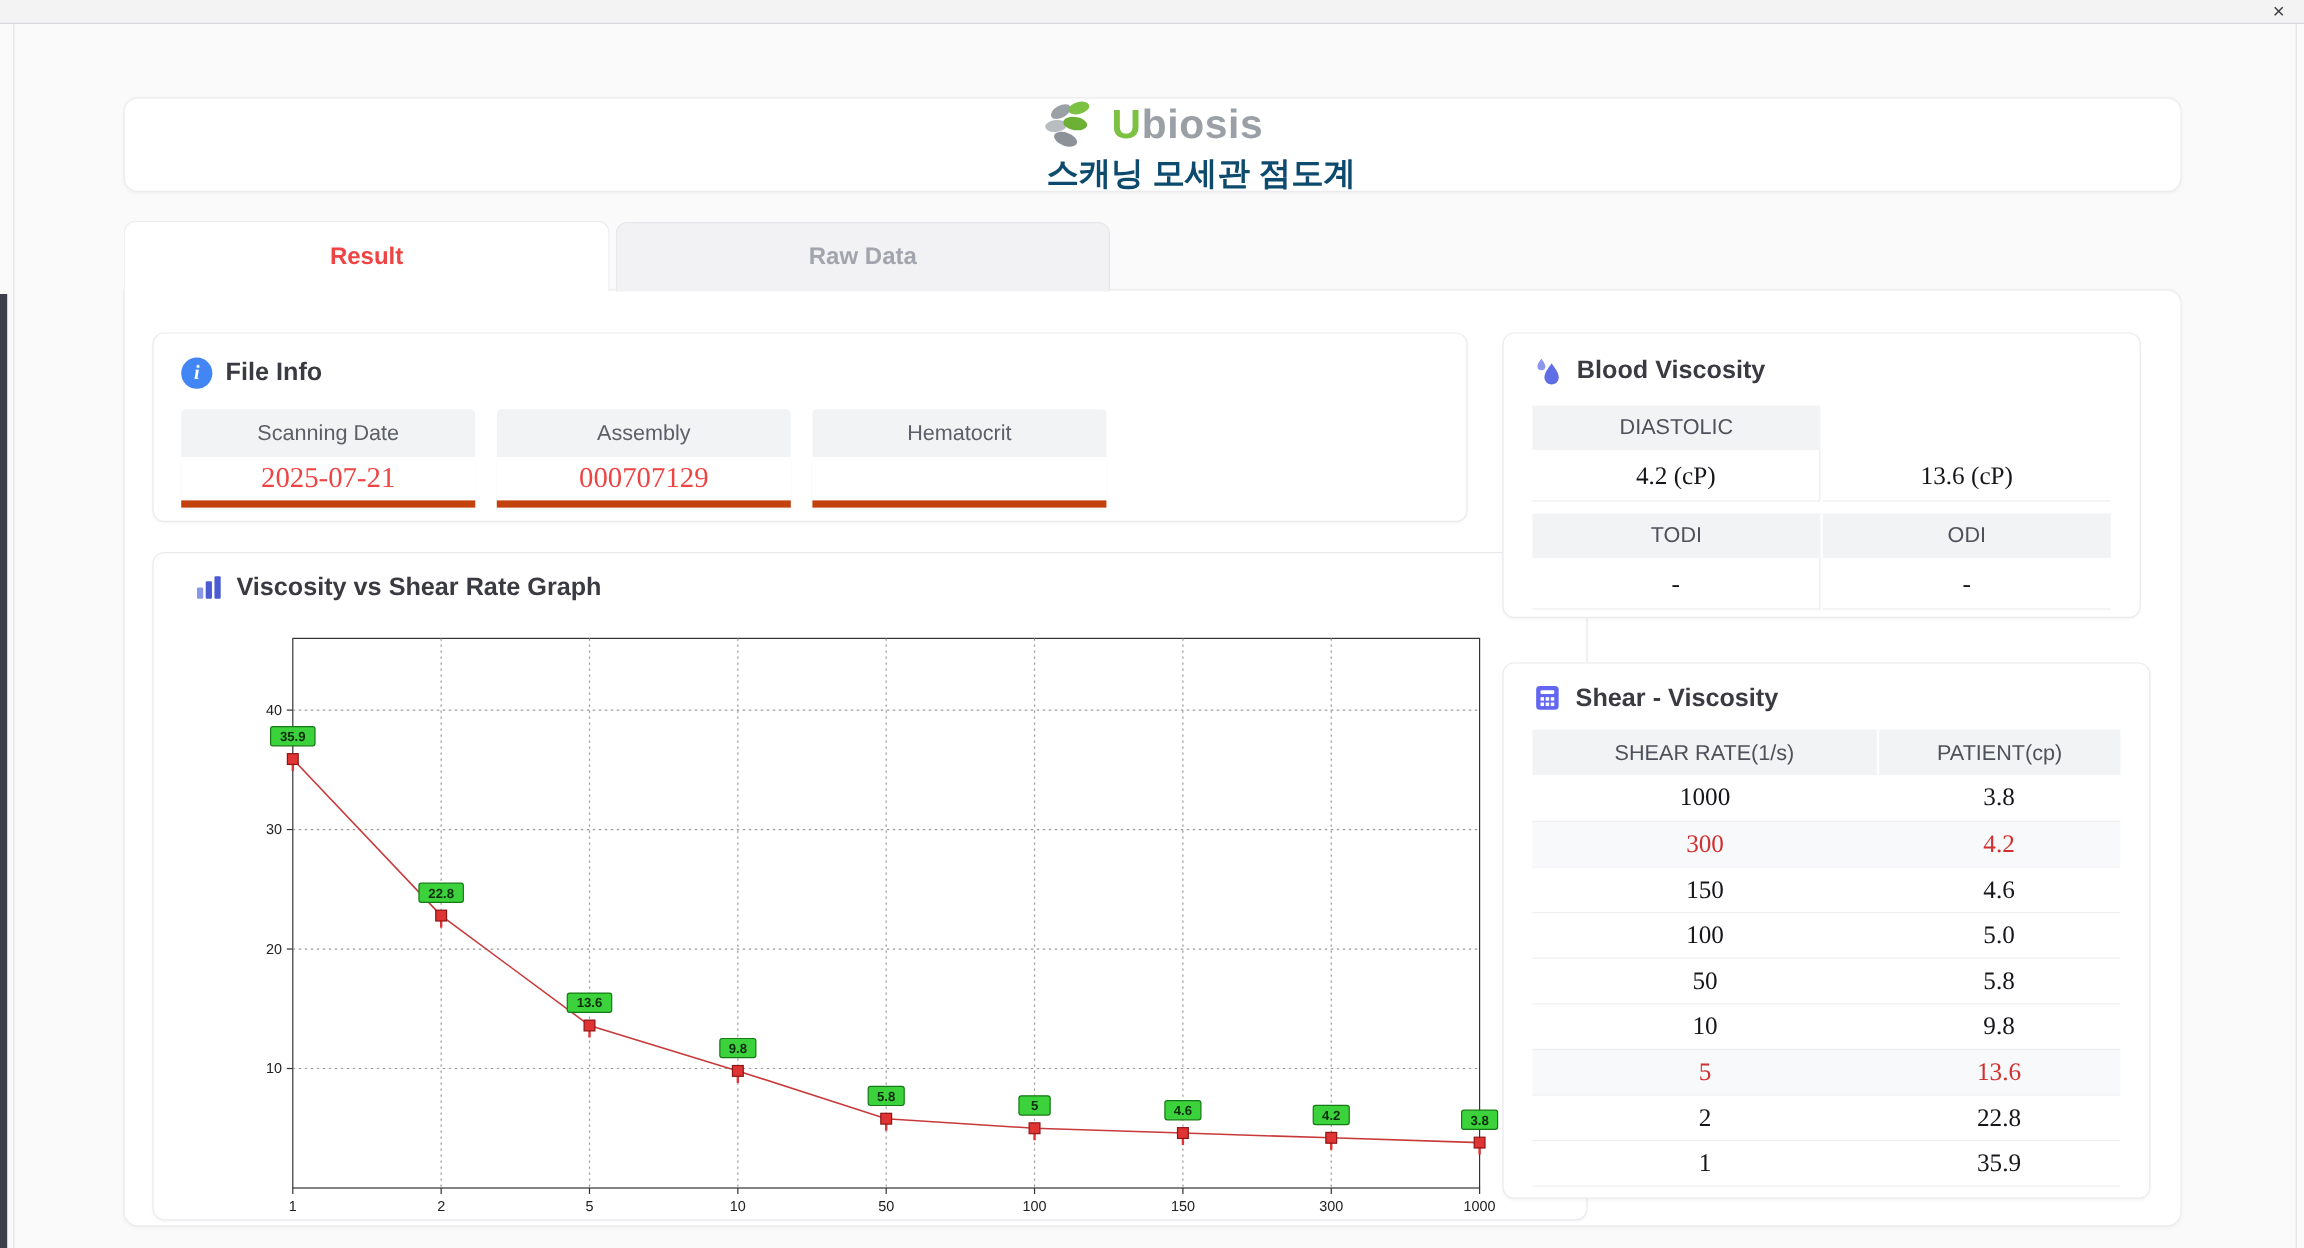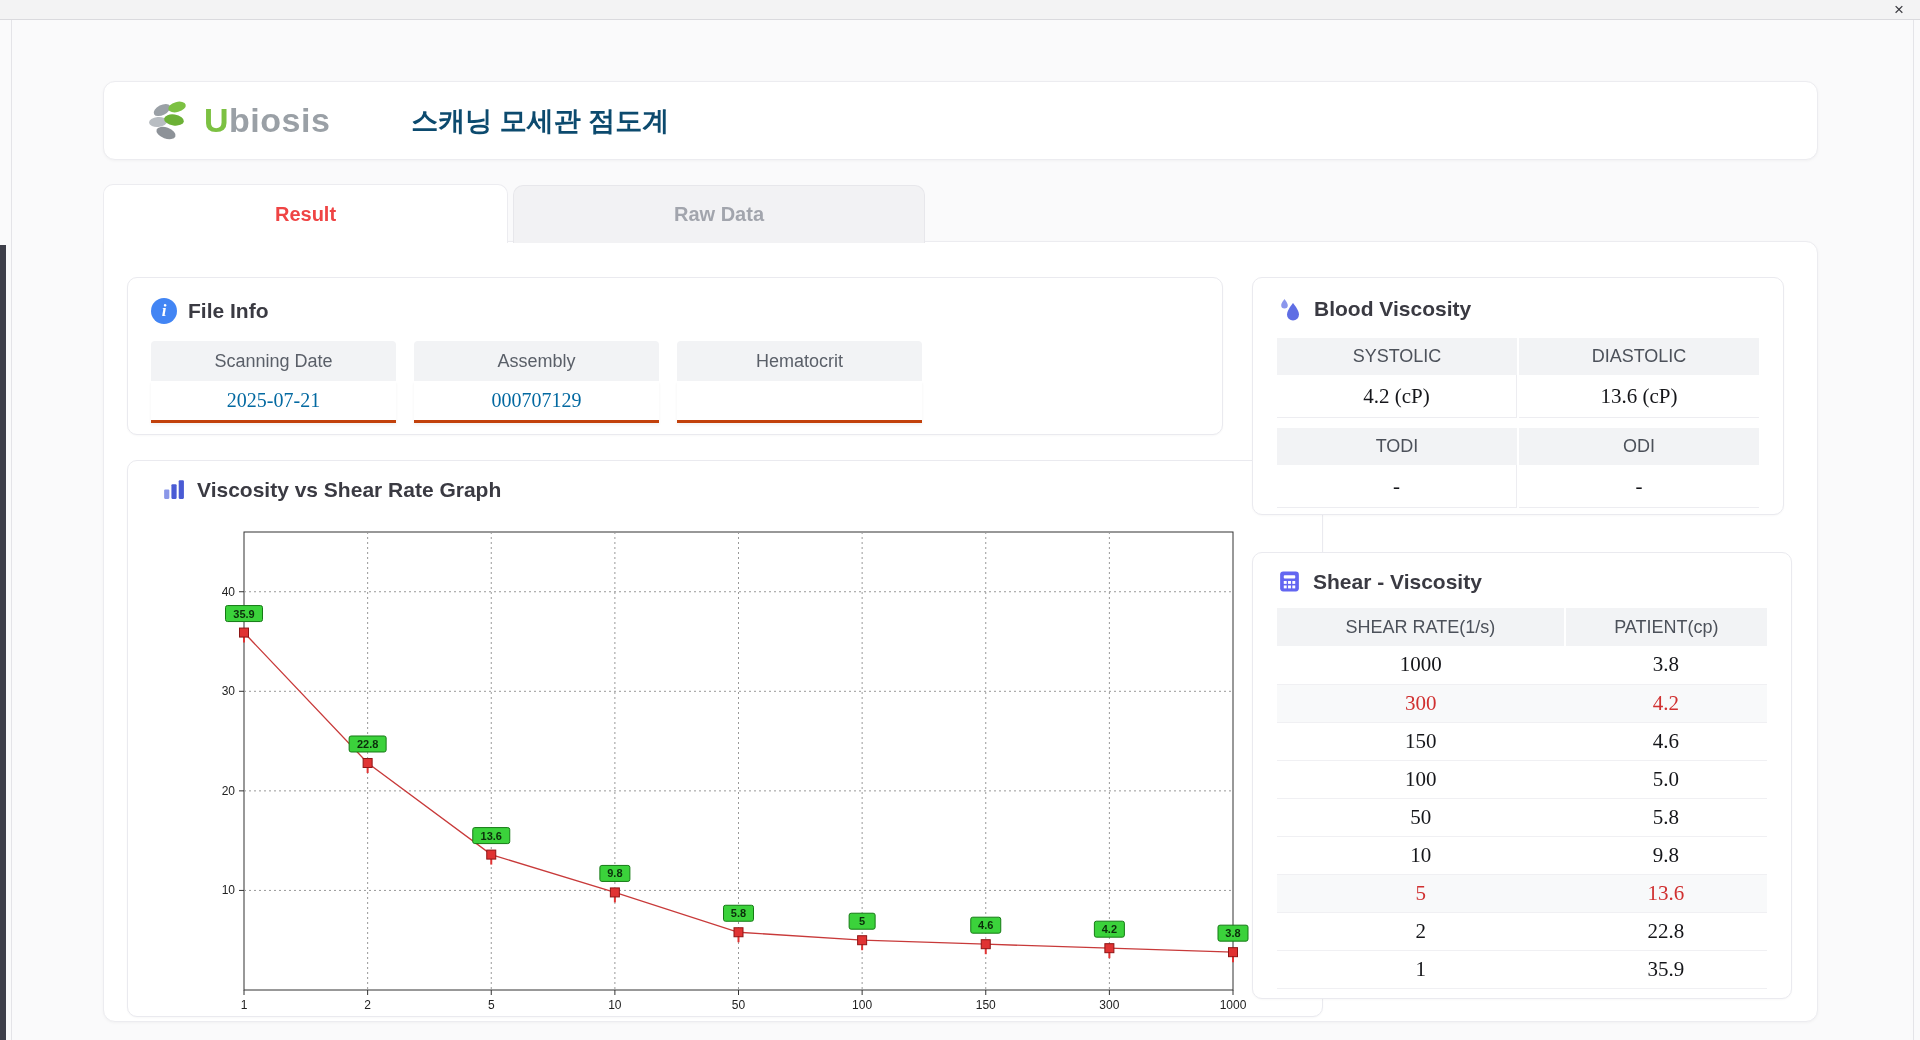--- a/index.html
+++ b/index.html
@@ -28,20 +28,21 @@
   }
   .left-sliver{
     position:absolute; left:0; top:245px; width:6px; bottom:0;
     background:#3e3f4a; z-index:1;
   }
 
   .card{
     position:absolute; background:#fff;
     border:1px solid #ececf0; border-radius:12px;
     box-shadow:0 1px 3px rgba(0,0,0,0.04);
+    flex-direction:column;
   }
 
   
   .header-card{
     left:103px; top:81px; width:1715px; height:79px;
     display:flex; align-items:center; padding:0 42px; z-index:2;
   }
   .logo{ display:flex; align-items:center; gap:8px; }
   .logo-text{ font-size:34px; letter-spacing:.5px; }
   .logo-u{ color:#7cc142; font-weight:bold; }
@@ -86,22 +87,22 @@
   .fields{ display:flex; gap:18px; margin-top:17px; }
   .field{ width:245px; }
   .field-label{
     background:#f2f3f5; height:40px; border-radius:4px 4px 0 0;
     display:flex; align-items:center; justify-content:center;
     font-size:18px; color:#5a5f68;
   }
   .field-value{
     height:42px; background:#fff;
     display:flex; align-items:center; justify-content:center;
-    font-size:20px; color:#0369a1; font-family:"Liberation Serif","DejaVu Serif",serif;
-    border-bottom:3px solid #c2410c; box-shadow:0 2px 3px rgba(0,0,0,0.05);
+    font-size:24px; color:#ef4444; font-family:"Liberation Serif","DejaVu Serif",serif;
+    border-bottom:6px solid #c2410c; box-shadow:0 2px 3px rgba(0,0,0,0.05);
   }
 
   
   .graph-card{ left:23px; top:218px; width:1196px; height:557px; padding:16px 33px;text-align:center; }
   #chart{ margin-top:8px; }
   #chart text{ font-family:"Liberation Sans","DejaVu Sans",sans-serif; }
 
   
   .bv-card{ left:1148px; top:35px; width:532px; height:238px; padding:18px 24px; }
   .bv-row{ display:grid; grid-template-columns:1fr 1fr; gap:2px; }
@@ -275,21 +276,20 @@
     <section class="inner-card bv-card">
       <div class="card-title">
         <svg width="26" height="26" viewBox="0 0 26 26">
           <path d="M16 7 C16 7 10 14 10 18.5 a6 6 0 0 0 12 0 C22 14 16 7 16 7Z" fill="#5f6ee4"></path>
           <path d="M7.5 3 C7.5 3 4.2 7 4.2 9.3 a3.3 3.3 0 0 0 6.6 0 C10.8 7 7.5 3 7.5 3Z" fill="#8b96ec"></path>
         </svg>
         <span>Blood Viscosity</span>
       </div>
       <div class="bv-grid">
         <div class="bv-row">
-          <div class="bv-hdr">SYSTOLIC</div>
           <div class="bv-hdr">DIASTOLIC</div>
         </div>
         <div class="bv-row">
           <div class="bv-val">4.2 (cP)</div>
           <div class="bv-val">13.6 (cP)</div>
         </div>
         <div class="bv-row second">
           <div class="bv-hdr">TODI</div>
           <div class="bv-hdr">ODI</div>
         </div>

